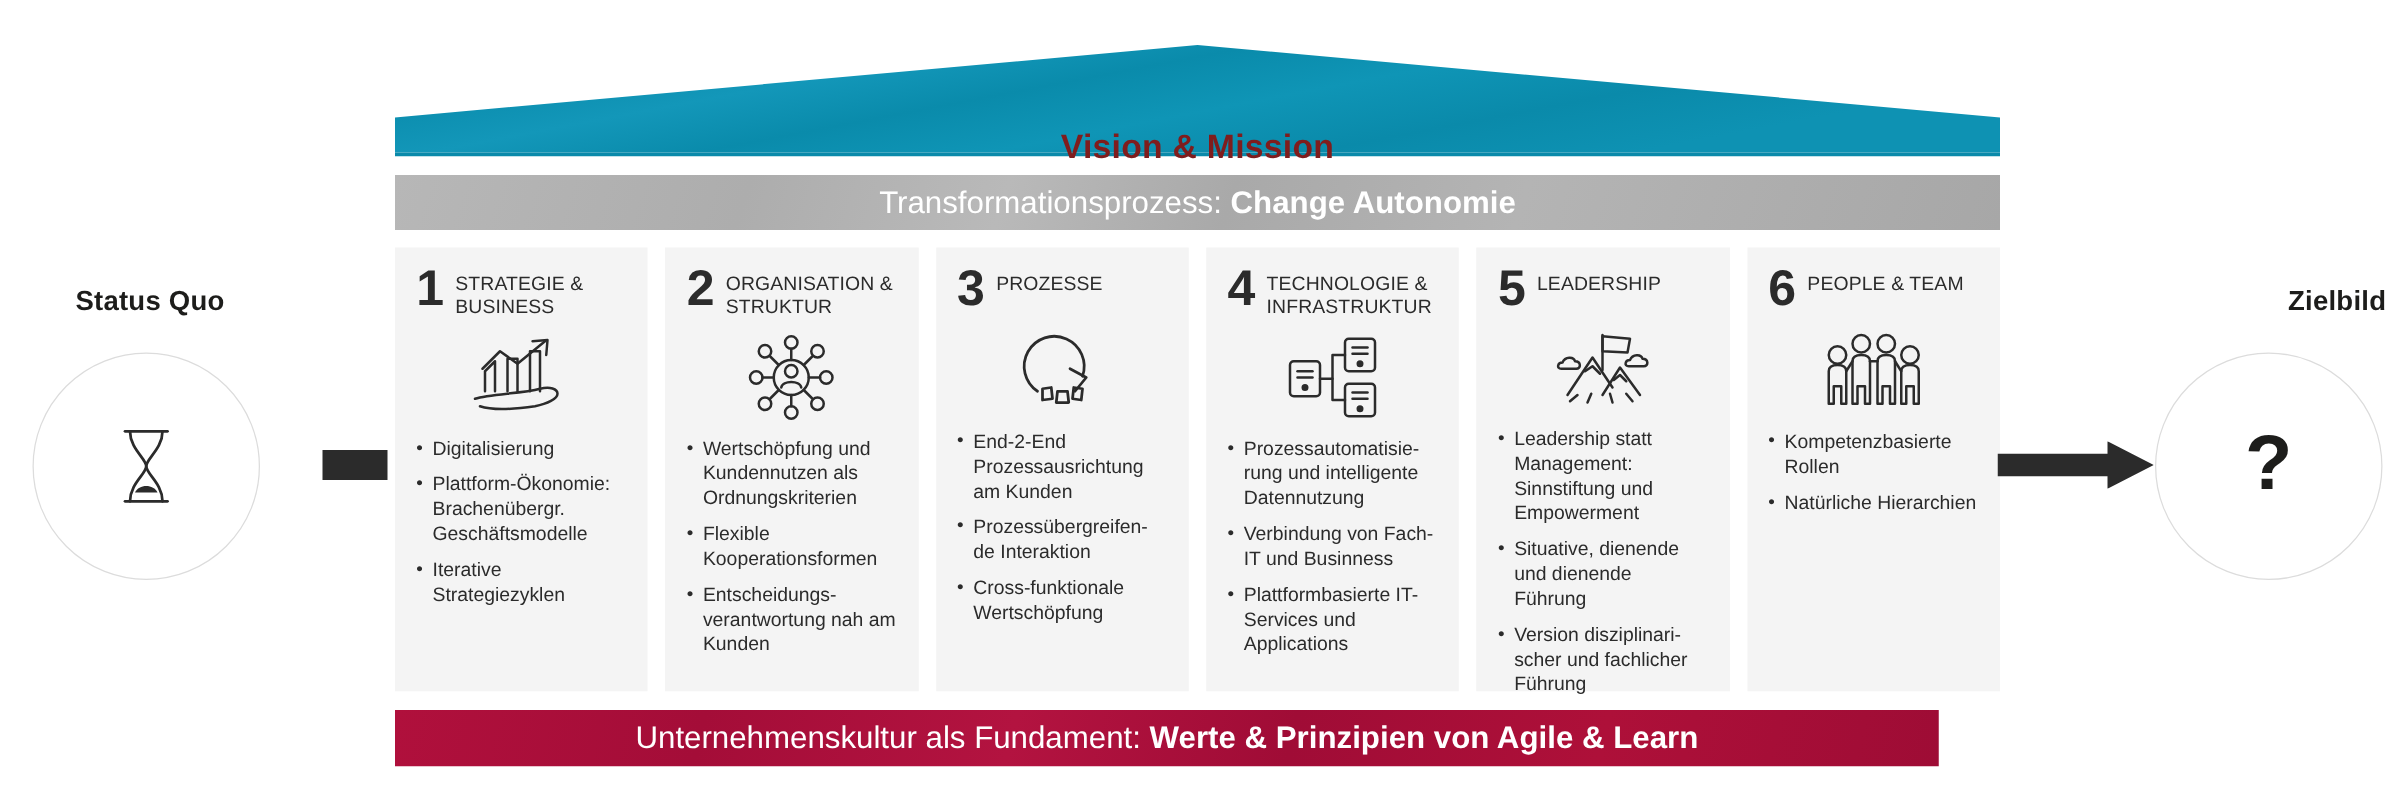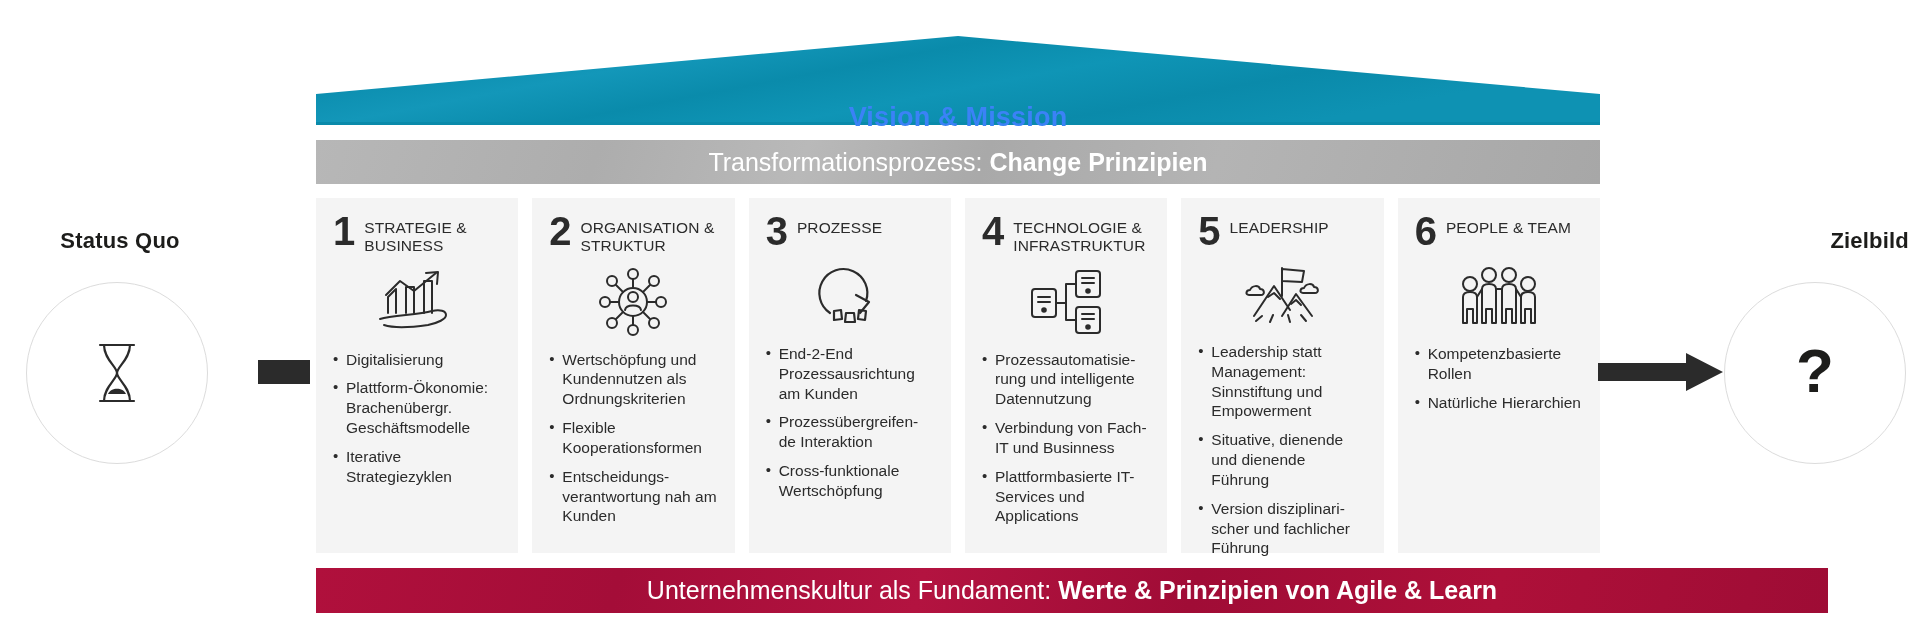--- a/index.html
+++ b/index.html
@@ -63,21 +63,21 @@
   }
   #roof-shape {
     position: absolute; inset: 0;
   }
   #roof-label {
     position: absolute;
     left: 0; right: 0; top: 66px;
     text-align: center;
     font-size: 27px;
     font-weight: bold;
-    color: #3b82f6;
+    color: #7f1d1d;
     letter-spacing: .2px;
     z-index: 3;
   }
 
   
   #change-band {
     position: absolute;
     left: 316px; top: 140px;
     width: 1284px; height: 44px;
     background: linear-gradient(108deg,#b7b7b7 0%, #adadad 22%, #b9b9b9 38%, #a9a9a9 52%, #b4b4b4 70%, #a7a7a7 100%);
@@ -134,21 +134,21 @@
   .bullets li::before {
     content: "•";
     position: absolute; left: 0; top: -1px;
     font-size: 15px; color: #2b2b2b;
   }
 
   
   #foundation-band {
     position: absolute;
     left: 316px; top: 568px;
-    width: 1512px; height: 45px;
+    width: 1235px; height: 45px;
     background: linear-gradient(104deg,#b0103c 0%, #a40d38 20%, #b31340 40%, #a00c36 58%, #ae1039 78%, #9e0c35 100%);
     display: flex; align-items: center; justify-content: center;
     overflow: hidden;
   }
   #foundation-text {
     font-size: 25px; color: #ffffff; white-space: nowrap;
   }
   #foundation-text b { font-weight: bold; }
 </style>
 </head>
@@ -187,21 +187,21 @@
         </linearGradient>
       </defs>
       <polygon points="642,0 1284,58 1284,86 0,86 0,58" fill="url(#roofGrad)"></polygon>
       <rect x="0" y="86" width="1284" height="3" fill="#0a8aaa"></rect>
     </svg>
     <div id="roof-label">Vision &amp; Mission</div>
   </div>
 
   <div id="change-band">
     <div id="change-band-text">
-      <span>Transformationsprozess: </span><b>Change Prinzipien</b>
+      <span>Transformationsprozess: </span><b>Change Autonomie</b>
     </div>
   </div>
 
   <div id="pillars">
 
     <div class="pillar">
       <div class="pillar-head">
         <span class="pillar-num">1</span>
         <span class="pillar-title">STRATEGIE &amp; BUSINESS</span>
       </div>

